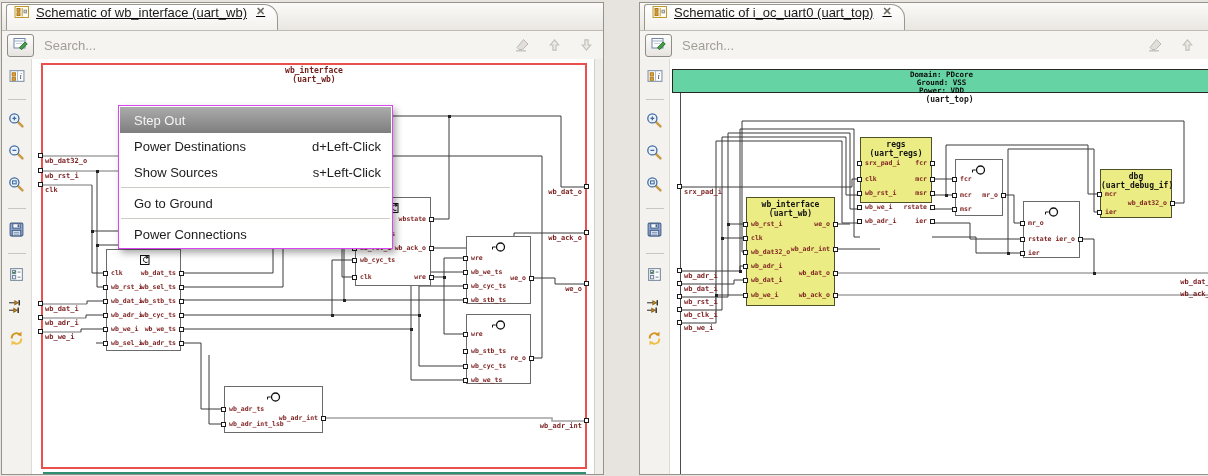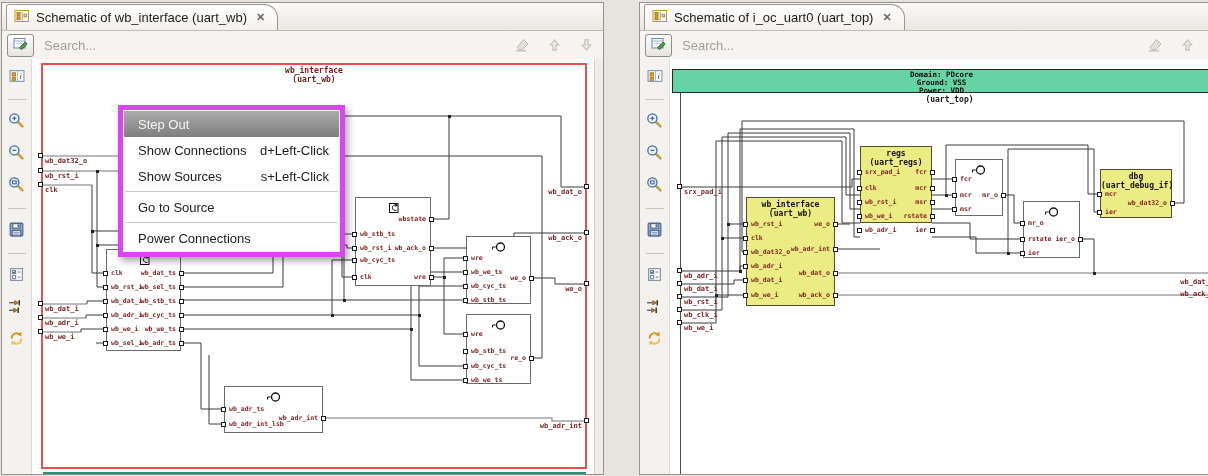--- a/index.html
+++ b/index.html
@@ -1,23 +1,23 @@
 <!DOCTYPE html>
 <html><head>
 <meta charset="utf-8">
 <style>
   html,body{margin:0;padding:0;width:1208px;height:476px;overflow:hidden;
     background:#e7e4df;font-family:"Liberation Sans",sans-serif;position:relative;}
   .panel{position:absolute;top:2px;height:473px;background:#f6f4f1;border:1px solid #96938d;box-sizing:border-box;}
   #panel-0{left:1px;width:603px;}
   #panel-1{left:609px;width:598px;margin-left:30px;}
   .tabbar{height:27px;background:linear-gradient(#fbfaf8,#eae7e2);border-bottom:1px solid #bfbcb5;position:relative;}
-  .tab{position:absolute;left:4px;top:1px;height:26px;display:flex;align-items:center;gap:6px;
+  .tab{position:absolute;left:4px;top:1px;height:26px;display:flex;align-items:flex-start;gap:6px;
     padding:0 12px 0 7px;background:linear-gradient(#ffffff,#f3f1ed);border:1px solid #9a978f;border-bottom:none;
-    border-radius:3px 14px 0 0;box-sizing:border-box;}
+    border-radius:3px 14px 0 0;box-sizing:border-box;text-decoration:underline;}
   .tabtitle{font-size:13px;color:#1b1b1b;white-space:nowrap;}
   .tabclose{font-size:11px;font-weight:bold;color:#6e6a64;margin-left:3px;cursor:pointer;}
   .searchbar{height:29px;border-bottom:1px solid #d9d6d0;display:flex;align-items:center;padding:0 8px 0 5px;gap:8px;background:#f6f4f1;box-sizing:border-box;}
   .searchbtn{width:27px;height:23px;border:1px solid #908d86;border-radius:3px;background:linear-gradient(#fefefe,#e7e4df);
     display:flex;align-items:center;justify-content:center;padding:0;cursor:pointer;}
   input.search{flex:1;border:none;background:transparent;font-size:13px;color:#555;outline:none;font-family:"Liberation Sans",sans-serif;}
   input.search::placeholder{color:#a29d96;}
   .sic{width:18px;height:18px;display:inline-flex;align-items:center;justify-content:center;margin-left:6px;}
   .pbody{position:absolute;top:56px;left:0;right:0;bottom:0;display:flex;}
   .sidetb{width:30px;border-right:1px solid #dedbd5;background:#f4f2ee;display:flex;flex-direction:column;align-items:center;padding-top:2px;box-sizing:border-box;}
@@ -36,21 +36,21 @@
   .blk{position:absolute;background:#fff;border:1px solid #6a6a6a;box-sizing:border-box;}
   .yblk{background:#ecec84;border-color:#4f4f2a;}
   .bt{font:bold 8px "DejaVu Sans Mono",monospace;color:#111;text-align:center;line-height:9px;margin-top:2px;}
   .pin{position:absolute;font:bold 6.5px "DejaVu Sans Mono",monospace;color:#7c1f1f;white-space:nowrap;line-height:7px;}
   .pin.l{left:4px;}
   .pin.r{right:4px;}
   .psq{position:absolute;width:5px;height:5px;background:#fff;border:1px solid #1a1a1a;box-sizing:border-box;}
   .port{position:absolute;font:bold 7px "DejaVu Sans Mono",monospace;color:#7c1f1f;white-space:nowrap;line-height:7px;}
   .dot{position:absolute;width:3px;height:3px;background:#222;}
   .bicon{position:absolute;left:50%;top:2px;transform:translateX(-50%);}
-  #ctxmenu{position:absolute;left:118px;top:105px;width:227px;background:#fff;border:5px solid #d946ef;
+  #ctxmenu{position:absolute;left:118px;top:105px;width:275px;background:#fff;border:1px solid #d946ef;
     box-shadow:3px 4px 7px rgba(0,0,0,.35);z-index:60;padding:1px;box-sizing:border-box;}
   .mi{height:26px;display:flex;align-items:center;justify-content:space-between;padding:0 10px 0 14px;font-size:13px;color:#1c1c1c;cursor:pointer;}
   .mi.hl{background:linear-gradient(#ababab,#7e7e7e);color:#f5f5f5;}
   .mi .sc{color:inherit;}
   .msep{height:1px;background:#cfccc7;margin:2px 1px;}
 </style>
 </head>
 <body>
 
 <div id="app">
@@ -539,21 +539,21 @@
             <span class="psq" style="left: -4px; top: 95px;"></span>
             <span class="pin r" style="top: 23px;">we_o</span>
             <span class="psq" style="right: -4px; top: 24px;"></span>
             <span class="pin r" style="top: 48px;">wb_adr_int</span>
             <span class="psq" style="right: -4px; top: 49px;"></span>
             <span class="pin r" style="top: 72px;">wb_dat_o</span>
             <span class="psq" style="right: -4px; top: 73px;"></span>
             <span class="pin r" style="top: 94px;">wb_ack_o</span>
             <span class="psq" style="right: -4px; top: 95px;"></span>
           </div>
-          <div class="blk yblk" style="left: 190px; top: 87px; width: 72px; height: 77px;">
+          <div class="blk yblk" style="left: 190px; top: 78px; width: 72px; height: 66px;">
             <div class="bt">regs</div>
             <div class="bt" style="margin-top: 0px;">(uart_regs)</div>
             <span class="pin l" style="top: 22px;">srx_pad_i</span>
             <span class="psq" style="left: -4px; top: 23px;"></span>
             <span class="pin l" style="top: 38px;">clk</span>
             <span class="psq" style="left: -4px; top: 39px;"></span>
             <span class="pin l" style="top: 52px;">wb_rst_i</span>
             <span class="psq" style="left: -4px; top: 53px;"></span>
             <span class="pin l" style="top: 66px;">wb_we_i</span>
             <span class="psq" style="left: -4px; top: 67px;"></span>
@@ -619,30 +619,30 @@
       <div class="vscroll"></div>
     </div>
   </section>
 
   <div id="ctxmenu">
     <div class="mi hl">
       <span>Step Out</span>
       <span class="sc"></span>
     </div>
     <div class="mi">
-      <span>Show Connections</span>
+      <span>Power Destinations</span>
       <span class="sc">d+Left-Click</span>
     </div>
     <div class="mi">
       <span>Show Sources</span>
       <span class="sc">s+Left-Click</span>
     </div>
     <div class="msep"></div>
     <div class="mi">
-      <span>Go to Source</span>
+      <span>Go to Ground</span>
       <span class="sc"></span>
     </div>
     <div class="msep"></div>
     <div class="mi">
       <span>Power Connections</span>
       <span class="sc"></span>
     </div>
   </div>
 </div>
 

